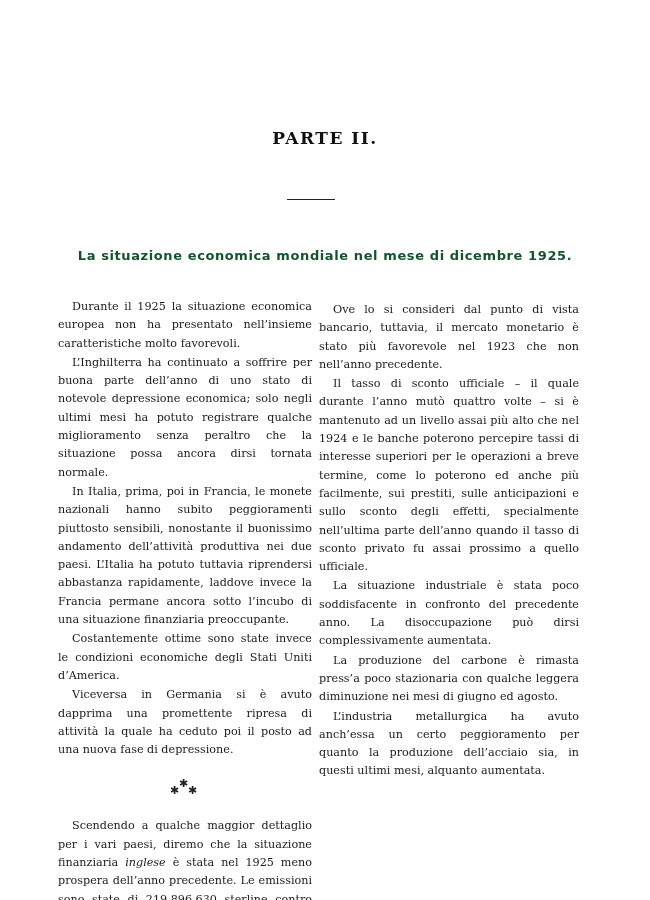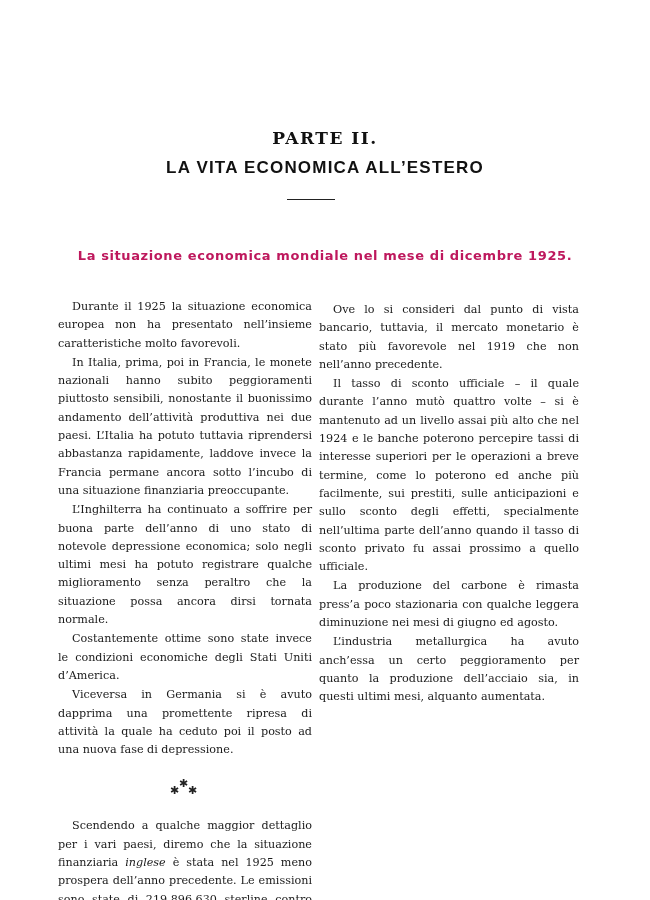--- a/index.html
+++ b/index.html
@@ -9,53 +9,53 @@
   .part-title { position: absolute; top: 128px; left: 0; width: 650px; text-align: center;
                 font-family: "DejaVu Serif", serif; font-weight: bold; font-size: 17px;
                 letter-spacing: 1.5px; color: #111; }
   .section-title { position: absolute; top: 158px; left: 0; width: 650px; text-align: center;
                    font-family: "Liberation Sans", sans-serif; font-weight: bold; font-size: 17px;
                    letter-spacing: 1.2px; color: #111; }
   .rule { position: absolute; top: 199px; left: 287px; width: 48px; height: 0;
           border-top: 1px solid #222; }
   .article-title { position: absolute; top: 248px; left: 0; width: 650px; text-align: center;
                    font-family: "DejaVu Sans", sans-serif; font-weight: bold; font-size: 13px;
-                   letter-spacing: 0.6px; color: #be185d; }
+                   letter-spacing: 0.6px; color: #14532d; }
   .col { position: absolute; top: 297px; width: 256px; font-size: 11.2px; line-height: 18.3px;
          text-align: justify; }
   .col.left { left: 57px; }
   .col.right { left: 318px; width: 262px; top: 300px; }
   .col p { margin: 1px; text-indent: 14px; }
   .col p.noindent { text-indent: 0; }
   .asterism { text-align: center; height: 56px; position: relative; }
   .asterism span { position: absolute; font-size: 11px; color: #222; }
   em { }
 </style>
 </head>
 <body>
 
 <div class="page">
   <div class="part-title">PARTE II.</div>
-  <div class="section-title">LA VITA ECONOMICA ALL’ESTERO</div>
   <div class="rule"></div>
   <div class="article-title">La situazione economica mondiale nel mese di dicembre 1925.</div>
 
   <div class="col left">
     <p>Durante il 1925 la situazione economica europea non ha presentato nell’insieme caratteristiche molto favorevoli.</p>
+    <p>L’Inghilterra ha continuato a soffrire per buona parte dell’anno di uno stato di notevole depressione economica; solo negli ultimi mesi ha potuto registrare qualche miglioramento senza peraltro che la situazione possa ancora dirsi tornata normale.</p>
     <p>In Italia, prima, poi in Francia, le monete nazionali hanno subito peggioramenti piuttosto sensibili, nonostante il buonissimo andamento dell’attività produttiva nei due paesi. L’Italia ha potuto tuttavia riprendersi abbastanza rapidamente, laddove invece la Francia permane ancora sotto l’incubo di una situazione finanziaria preoccupante.</p>
-    <p>L’Inghilterra ha continuato a soffrire per buona parte dell’anno di uno stato di notevole depressione economica; solo negli ultimi mesi ha potuto registrare qualche miglioramento senza peraltro che la situazione possa ancora dirsi tornata normale.</p>
     <p>Costantemente ottime sono state invece le condizioni economiche degli Stati Uniti d’America.</p>
     <p>Viceversa in Germania si è avuto dapprima una promettente ripresa di attività la quale ha ceduto poi il posto ad una nuova fase di depressione.</p>
     <div class="asterism">
       <span style="left:113px; top:22px;">✱</span>
       <span style="left:122px; top:15px;">✱</span>
       <span style="left:131px; top:22px;">✱</span>
     </div>
     <p><span>Scendendo a qualche maggior dettaglio per i vari paesi, diremo che la situazione finanziaria </span><em>inglese</em><span> è stata nel 1925 meno prospera dell’anno precedente. Le emissioni sono state di 219,896,630 sterline contro 223,545,932 nel 1924. Negli ultimi mesi dell’anno inoltre la Banca d’Inghilterra ha aumentato la cir-</span></p>
   </div>
 
   <div class="col right">
-    <p>Ove lo si consideri dal punto di vista bancario, tuttavia, il mercato monetario è stato più favorevole nel 1919 che non nell’anno precedente.</p>
+    <p>Ove lo si consideri dal punto di vista bancario, tuttavia, il mercato monetario è stato più favorevole nel 1923 che non nell’anno precedente.</p>
     <p>Il tasso di sconto ufficiale – il quale durante l’anno mutò quattro volte – si è mantenuto ad un livello assai più alto che nel 1924 e le banche poterono percepire tassi di interesse superiori per le operazioni a breve termine, come lo poterono ed anche più facilmente, sui prestiti, sulle anticipazioni e sullo sconto degli effetti, specialmente nell’ultima parte dell’anno quando il tasso di sconto privato fu assai prossimo a quello ufficiale.</p>
+    <p>La situazione industriale è stata poco soddisfacente in confronto del precedente anno. La disoccupazione può dirsi complessivamente aumentata.</p>
     <p>La produzione del carbone è rimasta press’a poco stazionaria con qualche leggera diminuzione nei mesi di giugno ed agosto.</p>
     <p>L’industria metallurgica ha avuto anch’essa un certo peggioramento per quanto la produzione dell’acciaio sia, in questi ultimi mesi, alquanto aumentata.</p>
   </div>
 </div>
 
 </body></html>

